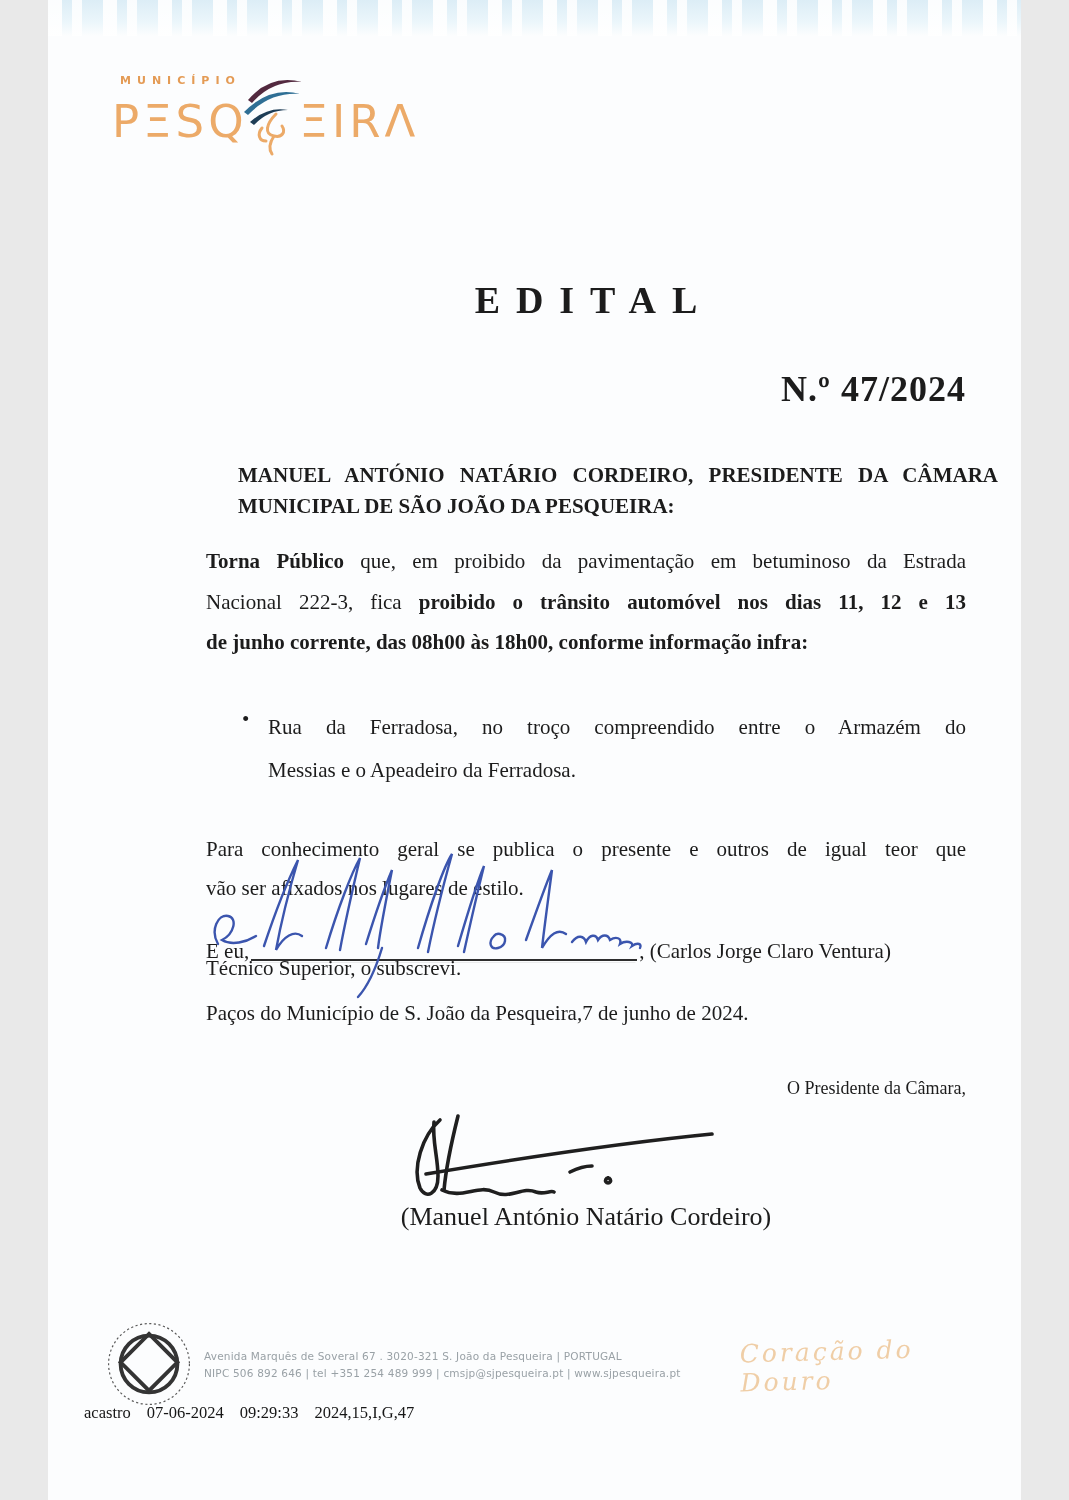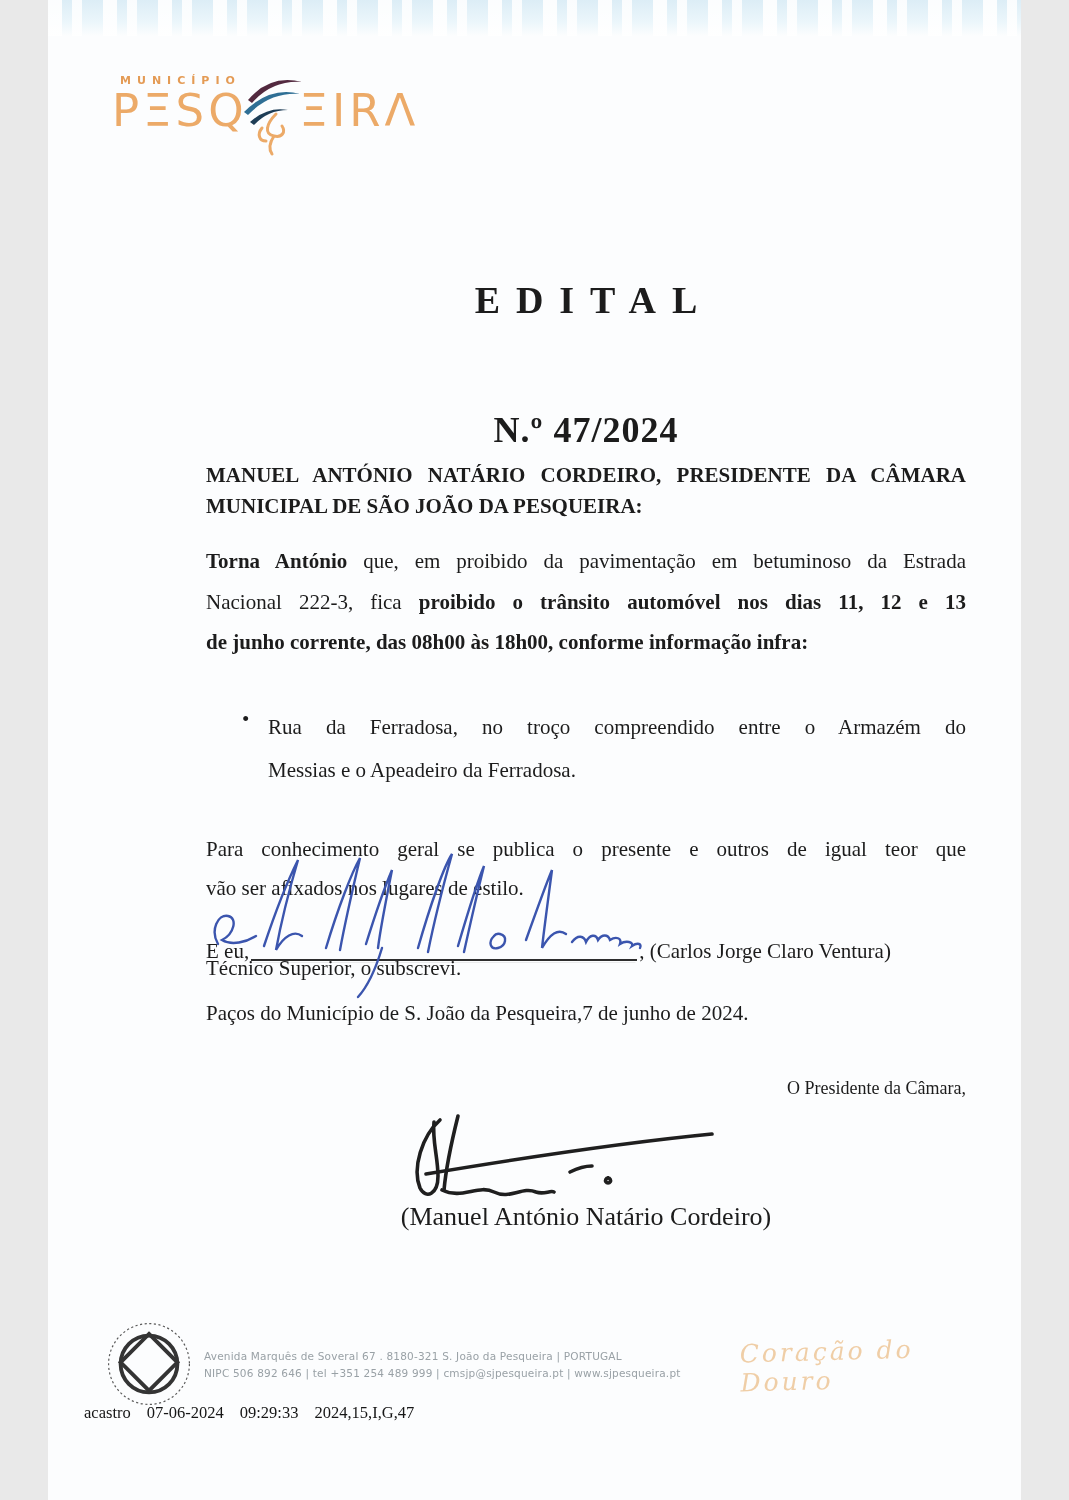--- a/index.html
+++ b/index.html
@@ -21,40 +21,40 @@
   }
   
   .logo{position:absolute;left:64px;top:70px;width:330px;height:110px;}
   .logo .municipio{
     position:absolute;left:8px;top:4px;
     font-family:"DejaVu Sans",sans-serif;
     font-size:11px;font-weight:bold;letter-spacing:6px;color:#e49b55;
   }
   .logo .wordmark{
     position:absolute;left:0px;top:16px;
-    display:flex;align-items:flex-start;
+    display:flex;align-items:center;
     font-family:"DejaVu Sans",sans-serif;
     font-size:45px;font-weight:400;letter-spacing:4px;color:#ecaa68;
     line-height:50px;
   }
   .logo .swoosh{margin:-16px -8px 0 -6px;}
   
   .col{position:absolute;left:158px;width:760px;}
   .doc-title{
     top:278px;text-align:center;
     font-size:38px;font-weight:bold;letter-spacing:.42em;text-indent:.42em;
   }
   .doc-number{
-    top:368px;text-align:center;
-    font-size:36px;font-weight:bold;letter-spacing:1px;margin-top:41px;
+    top:368px;text-align:right;
+    font-size:36px;font-weight:bold;letter-spacing:1px;
   }
   
   .p{font-size:21px;}
   .jline{text-align:justify;text-align-last:justify;}
-  .intro{top:460px;line-height:31px;font-weight:bold;font-size:21px;}
+  .intro{top:460px;line-height:31px;font-weight:bold;font-size:21px;margin-left:32px;}
   .body-par{top:541px;line-height:40.5px;}
   .body-par b{font-weight:bold;}
   .bullet{top:706px;}
   .bullet .marker{position:absolute;left:36px;top:1px;font-size:21px;}
   .bullet .btext{margin-left:62px;line-height:43px;}
   .publication{top:830px;line-height:39px;}
   .e-eu{top:911px;display:flex;align-items:baseline;font-size:21px;margin-top:28px;}
   .sig-rule{
     width:386px;align-self:flex-end;margin:0 2px 3px 2px;
     border-bottom:2.5px solid #2e2e2e;
@@ -109,21 +109,21 @@
 
   <div class="col doc-title">EDITAL</div>
   <div class="col doc-number">N.º 47/2024</div>
 
   <div class="col p intro">
     <div class="jline">MANUEL ANTÓNIO NATÁRIO CORDEIRO, PRESIDENTE DA CÂMARA</div>
     <div>MUNICIPAL DE SÃO JOÃO DA PESQUEIRA:</div>
   </div>
 
   <div class="col p body-par">
-    <div class="jline"><b>Torna António</b><span> que, em proibido da pavimentação em betuminoso da Estrada</span></div>
+    <div class="jline"><b>Torna Público</b><span> que, em proibido da pavimentação em betuminoso da Estrada</span></div>
     <div class="jline"><span>Nacional 222-3, fica </span><b>proibido o trânsito automóvel nos dias 11, 12 e 13</b></div>
     <div><b>de junho corrente, das 08h00 às 18h00, conforme informação infra:</b></div>
   </div>
 
   <div class="col p bullet">
     <span class="marker">•</span>
     <div class="btext">
       <div class="jline">Rua da Ferradosa, no troço compreendido entre o Armazém do</div>
       <div>Messias e o Apeadeiro da Ferradosa.</div>
     </div>
@@ -173,21 +173,21 @@
 
   <div class="col president-name">(Manuel António Natário Cordeiro)</div>
 
   <svg class="unesco" width="86" height="88" viewBox="0 0 100 100">
     <circle cx="50" cy="50" r="47" fill="none" stroke="#5a5a5a" stroke-width="1.4" stroke-dasharray="2.5 2.9"></circle>
     <circle cx="50" cy="50" r="33" fill="none" stroke="#343434" stroke-width="4.5"></circle>
     <path d="M50,15 L83,48 L50,81 L17,48 Z" fill="none" stroke="#343434" stroke-width="4.5" stroke-linejoin="miter"></path>
   </svg>
 
   <div class="footer-text">
-    <div>Avenida Marquês de Soveral 67 . 8180-321 S. João da Pesqueira | PORTUGAL</div>
+    <div>Avenida Marquês de Soveral 67 . 3020-321 S. João da Pesqueira | PORTUGAL</div>
     <div>NIPC 506 892 646 | tel +351 254 489 999 | cmsjp@sjpesqueira.pt | www.sjpesqueira.pt</div>
   </div>
 
   <div class="slogan">Coração do Douro</div>
 
   <div class="stamp">
     <span>acastro</span><span>07-06-2024</span><span>09:29:33</span><span>2024,15,I,G,47</span>
   </div>
 
 </div>

